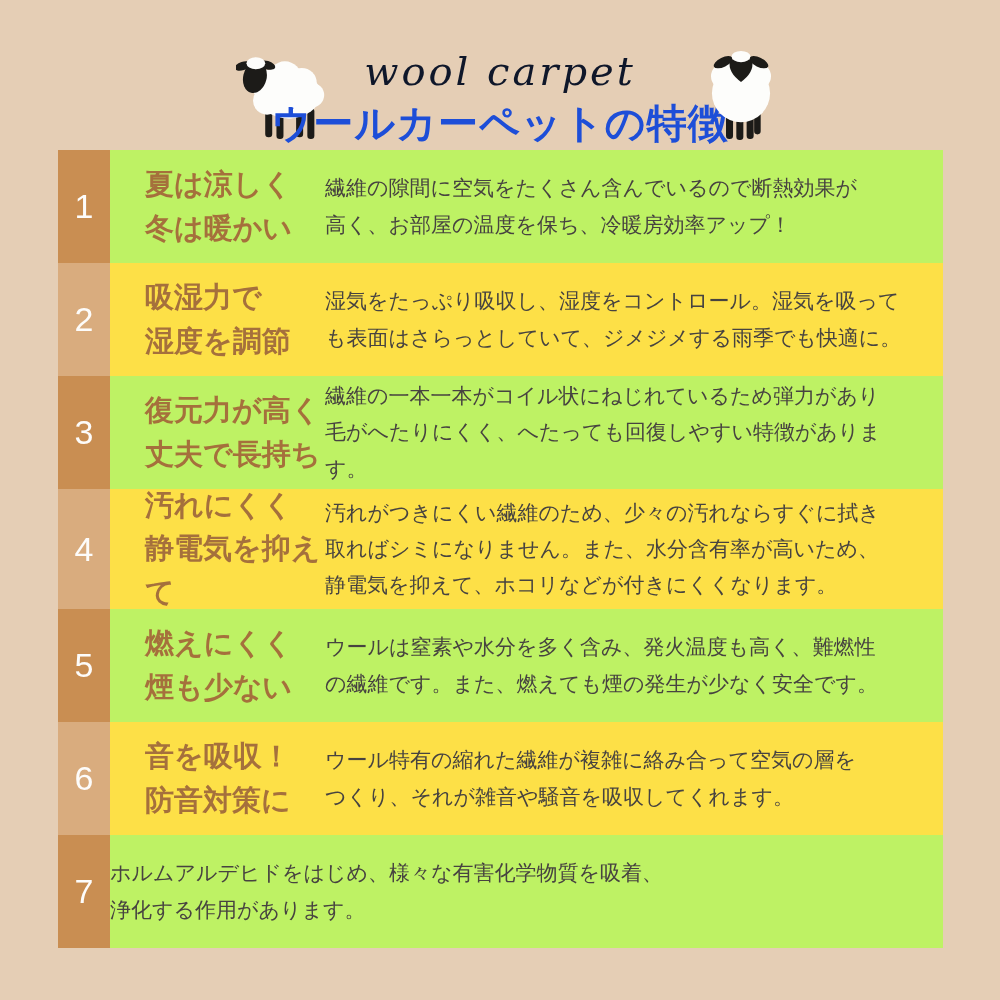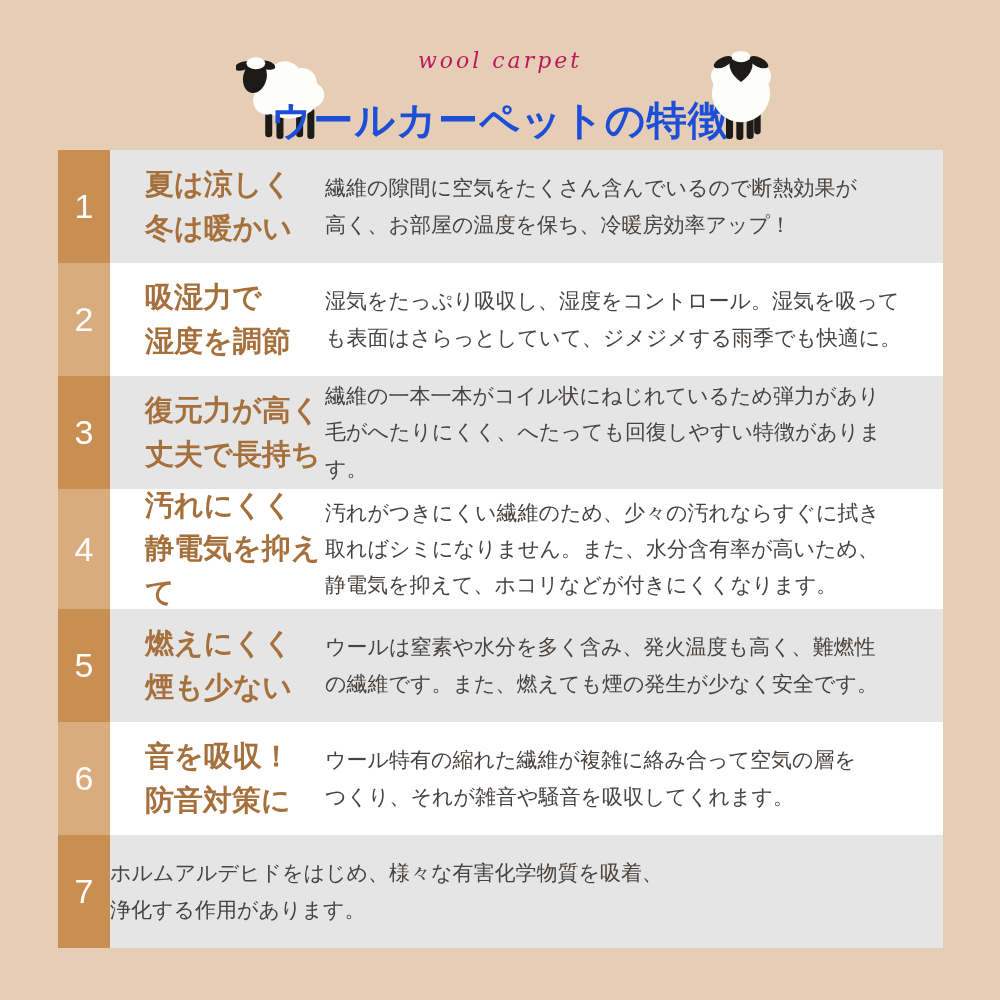--- a/index.html
+++ b/index.html
@@ -13,24 +13,24 @@
 
   
   .header { position: absolute; top: 0; left: 0; width: 1000px; height: 150px; }
   .header-text {
     position: absolute; left: 0; right: 0; top: 48px;
     text-align: center;
   }
   .subtitle {
     font-family: "DejaVu Serif", serif;
     font-style: italic;
-    font-size: 22px;
+    font-size: 40px;
     letter-spacing: 3px;
-    color: #be185d;
-    margin-bottom: 20px;
+    color: #0f172a;
+    margin-bottom: 2px;
   }
   .title {
     font-size: 40px;
     font-weight: bold;
     letter-spacing: 1px;
     color: #1d4ed8;
   }
   .sheep { position: absolute; }
   .sheep-left { left: 236px; top: 52px; }
   .sheep-right { left: 694px; top: 50px; }
@@ -42,22 +42,22 @@
   .num {
     width: 52px; flex: 0 0 52px;
     display: flex; align-items: center; justify-content: center;
     font-size: 34px; color: #fdfcfa;
   }
   .row.odd  .num { background: #c98e52; }
   .row.even .num { background: #d9ac7e; }
   .content {
     flex: 1; display: flex; align-items: center;
   }
-  .row.odd  .content { background: #e5e5e5; }
-  .row.even .content { background: #ffffff; font-family: Liberation Serif, serif; }
+  .row.odd  .content { background: #bef264; }
+  .row.even .content { background: #fde047; font-family: Liberation Serif, serif; }
   .row-title {
     width: 215px; flex: 0 0 215px;
     padding-left: 35px;
     font-size: 29px; font-weight: bold;
     line-height: 1.5;
     color: #a5703c;
     white-space: pre-line;
   }
   .row-desc {
     flex: 1;

